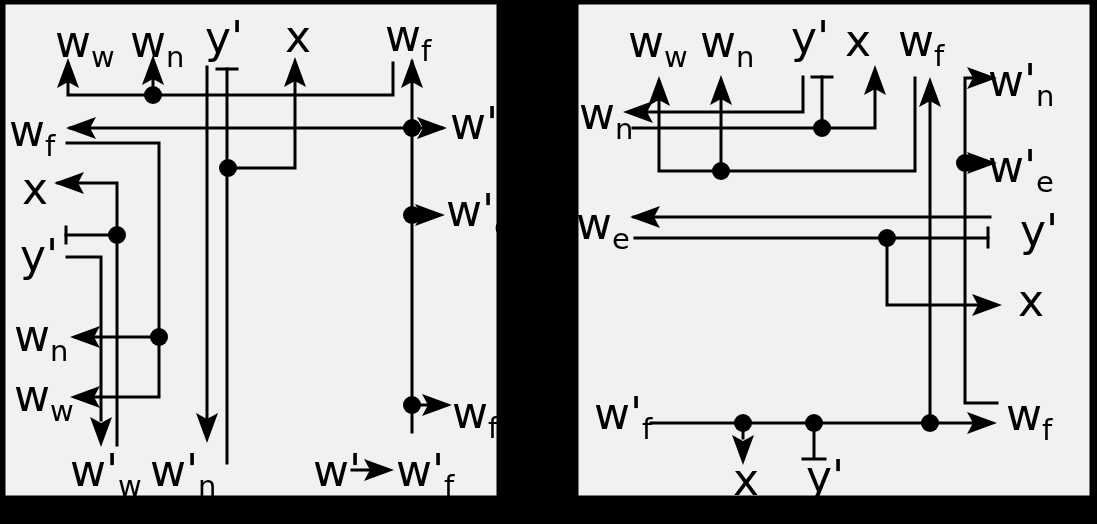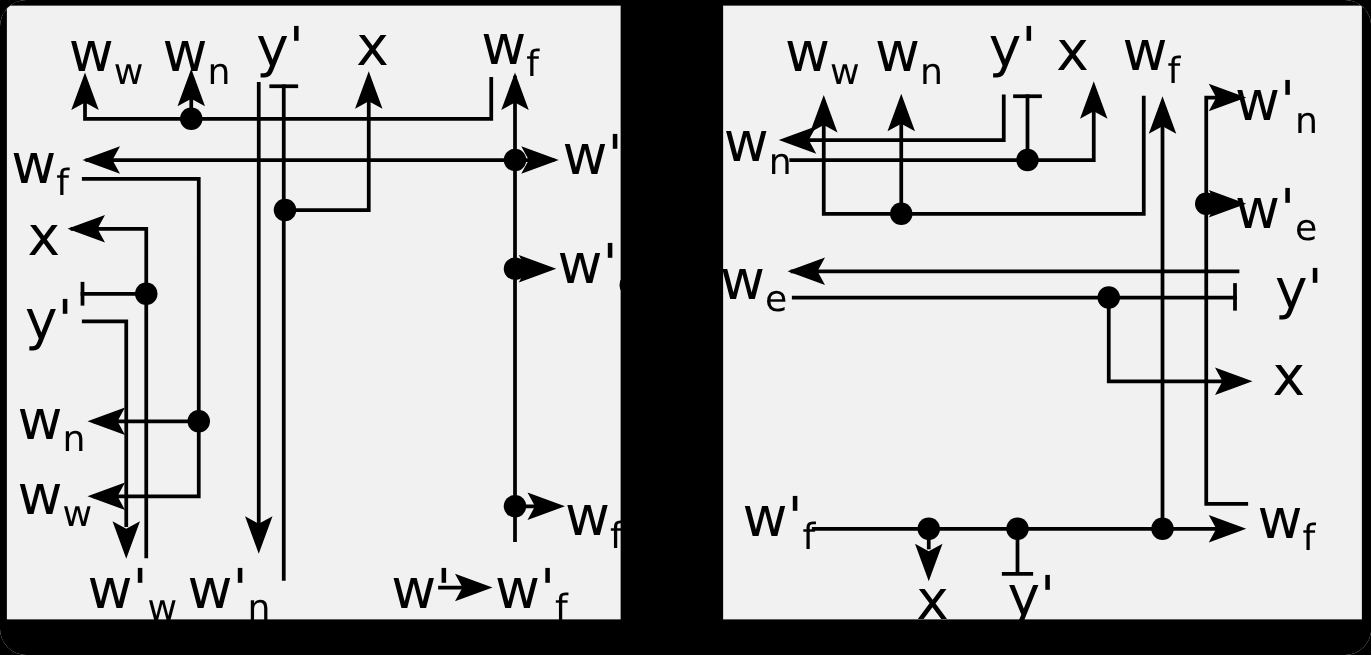--- a/index.html
+++ b/index.html
@@ -1,16 +1,16 @@
 <!DOCTYPE html>
 <html><head>
 <meta charset="utf-8">
 <style>
   html,body{margin:0;padding:0;background:#000;}
-  #stage{position:relative;width:1097px;height:524px;background:#ffffff;overflow:hidden;border-radius:21px;}
+  #stage{position:relative;width:1097px;height:524px;background:#ffffff;overflow:hidden;}
   svg{display:block;}
   text{font-family:"DejaVu Sans","Liberation Sans",sans-serif;}
 </style>
 </head>
 <body>
 
 <div id="stage">
   <svg id="diagram" width="1097" height="524" viewBox="0 0 1097 524">
       <rect x="0" y="0" width="1097" height="524" fill="#000000"></rect>
       <g>

